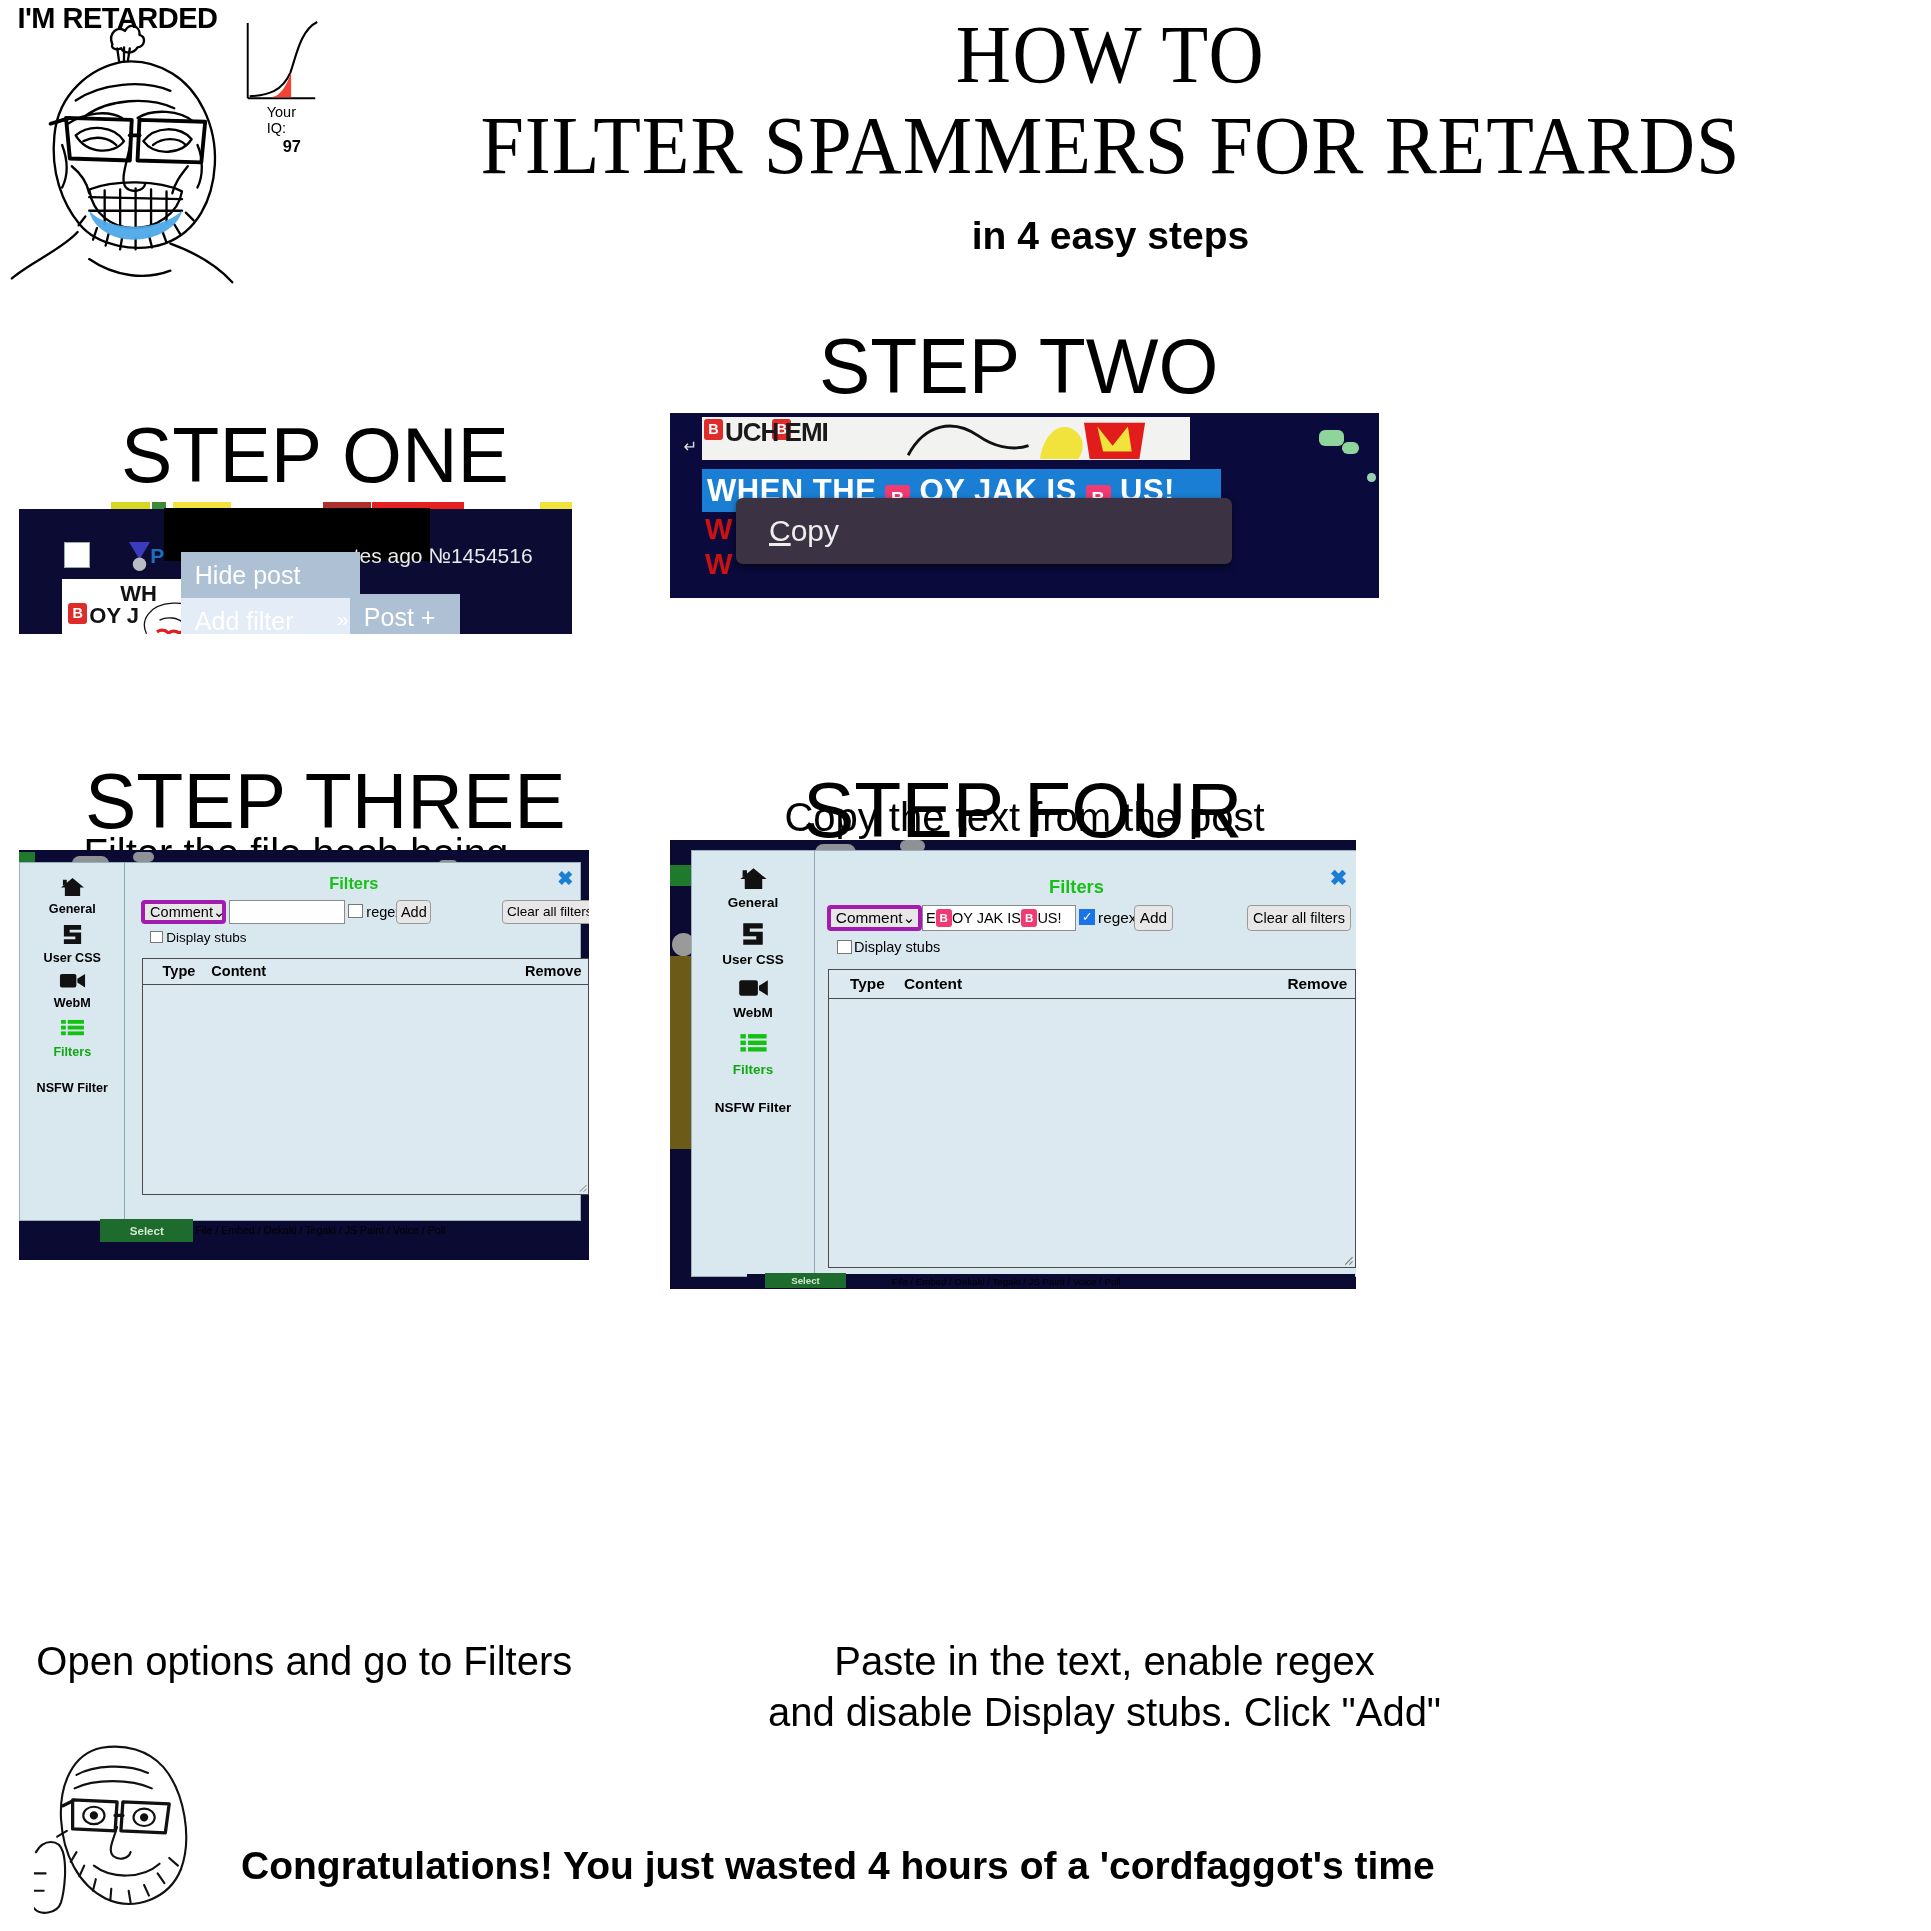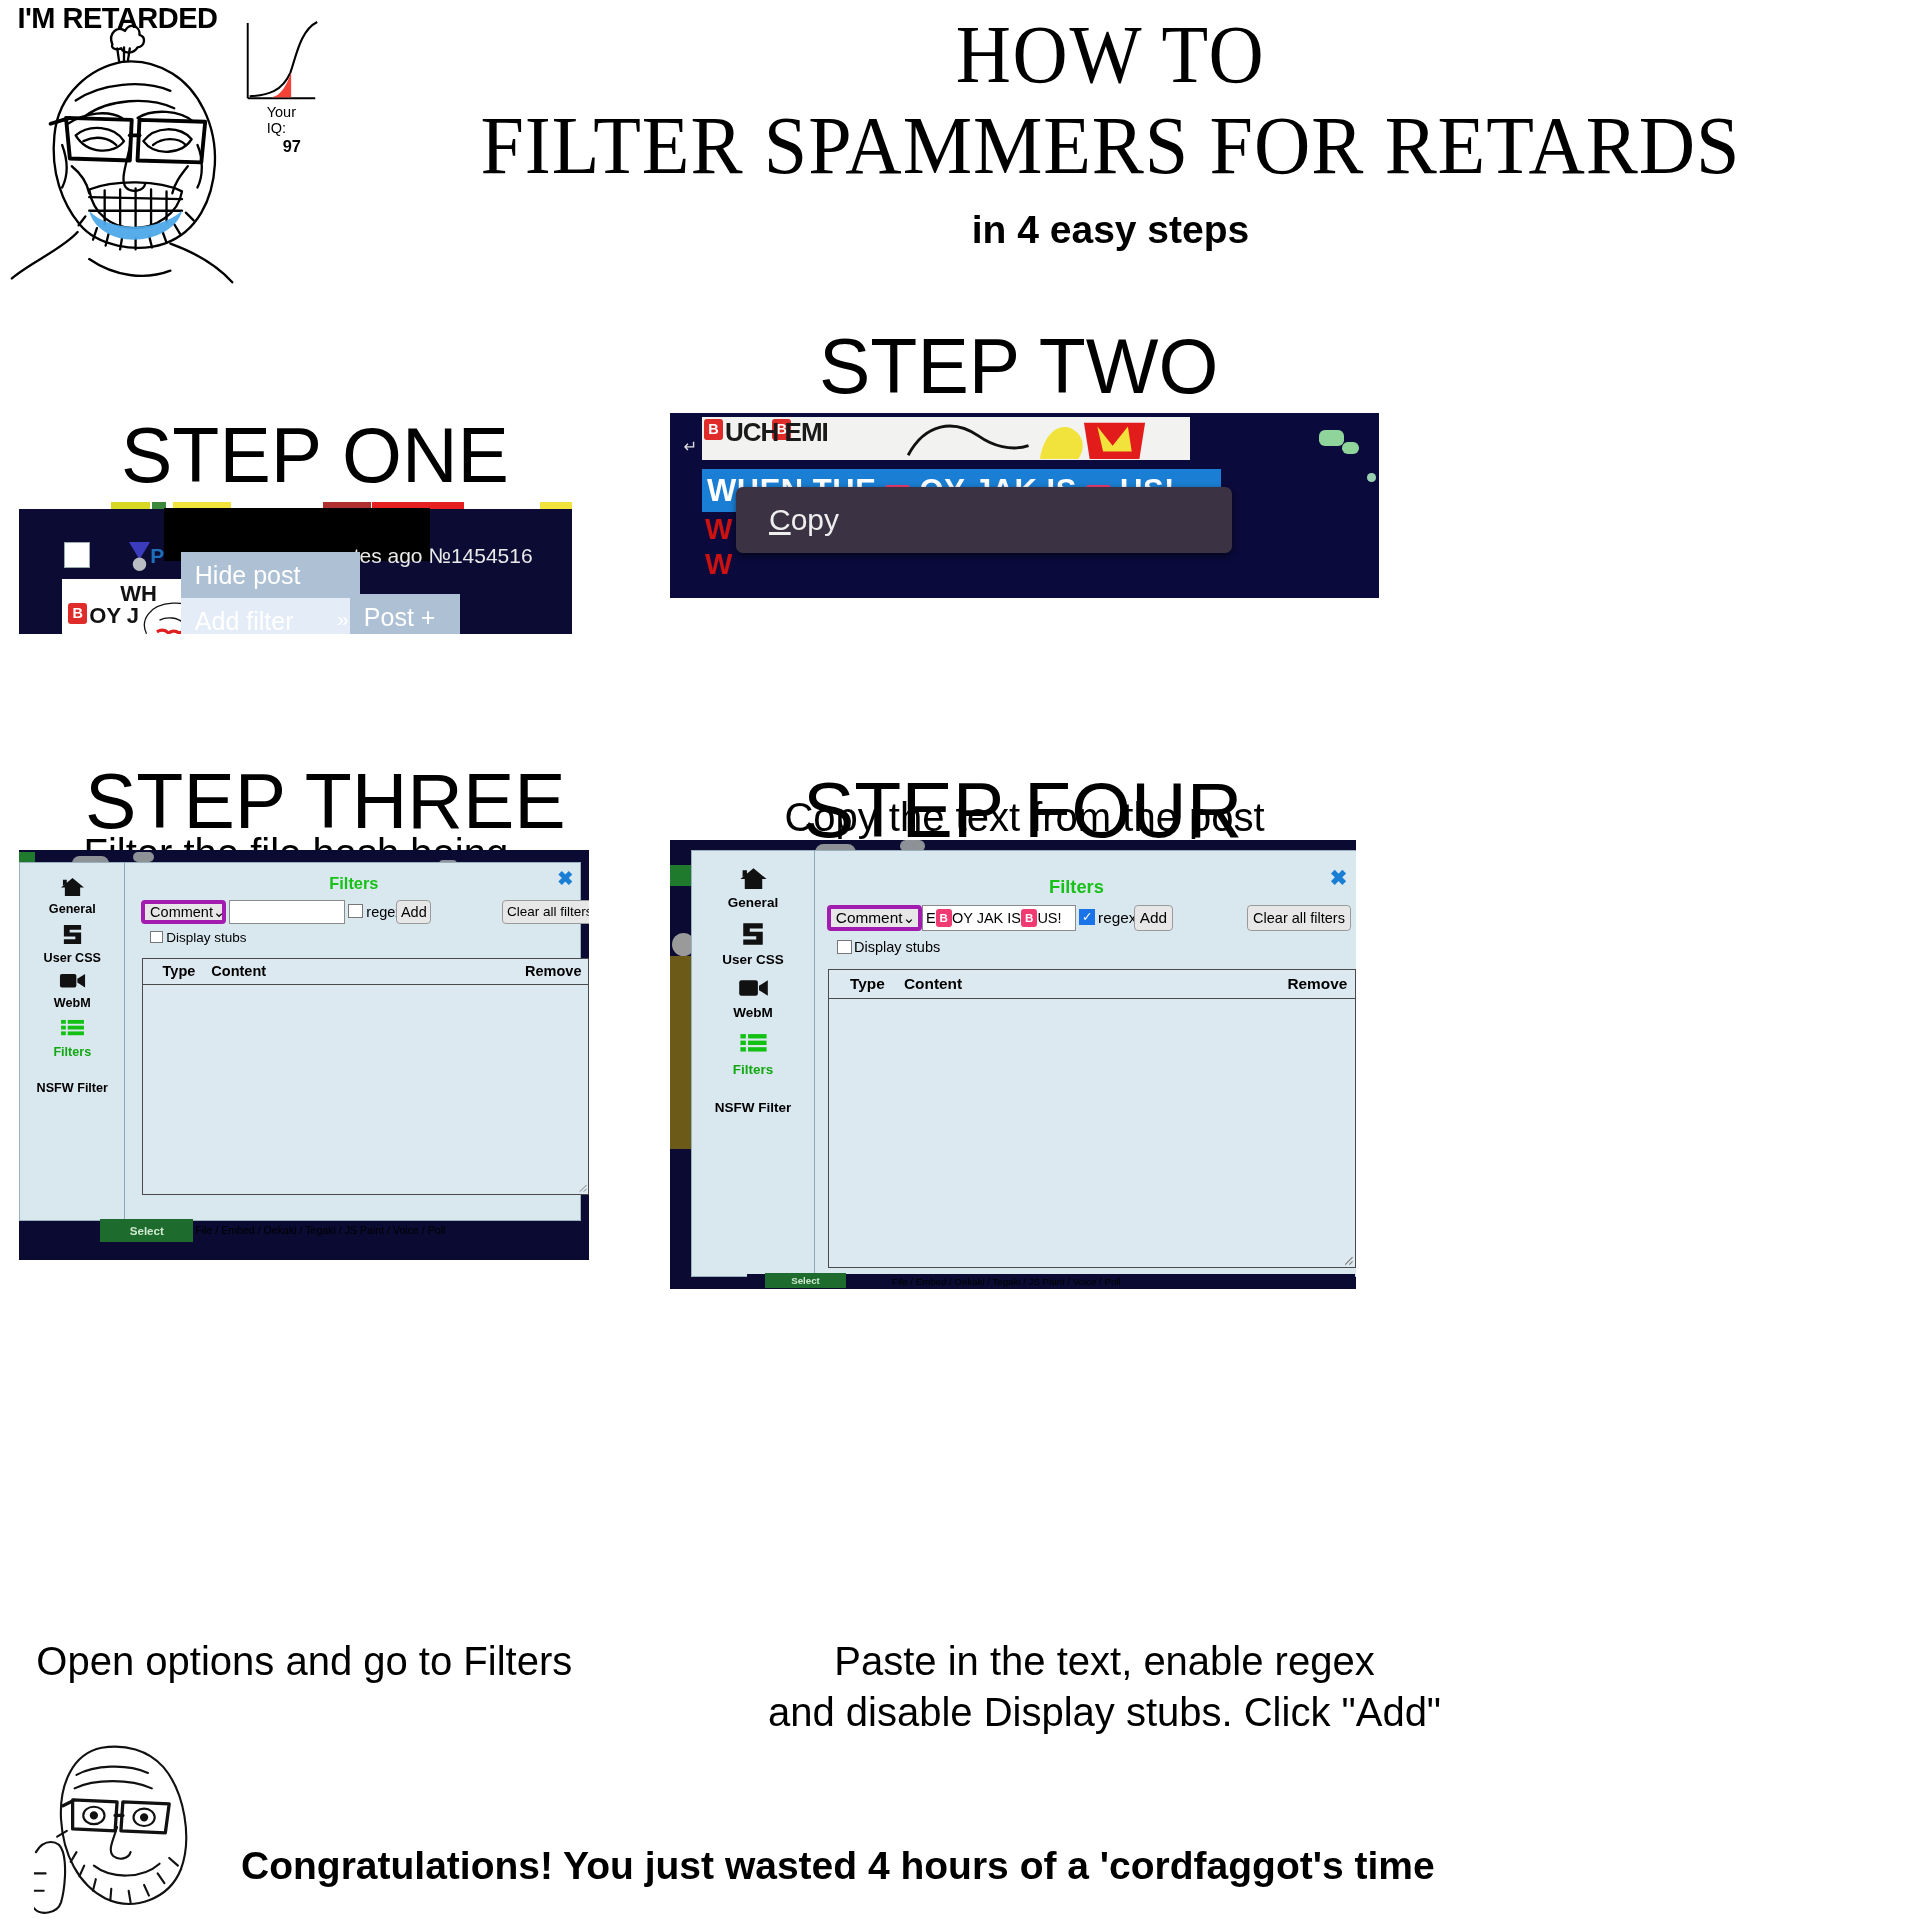--- a/index.html
+++ b/index.html
@@ -9,21 +9,21 @@
   #header{position:absolute;left:0;top:0;width:1931px;height:290px;padding-left:20px;}
   #iq-soy{position:absolute;left:7.7px;top:0;width:290px;height:290px;}
   #iq-label{position:absolute;left:9.7px;top:1.9px;font-weight:bold;font-size:29px;letter-spacing:-0.5px;font-family:"Liberation Sans",sans-serif;white-space:nowrap;}
   #iq-chart-wrap{position:absolute;left:232px;top:19.3px;width:82px;height:87px;}
   #iq-your{position:absolute;left:259px;top:104px;font-size:14.5px;font-family:"Liberation Sans",sans-serif;}
   #iq-num{position:absolute;left:275px;top:137px;font-size:16.4px;font-weight:bold;font-family:"Liberation Sans",sans-serif;}
 
   #title-block{position:absolute;left:290px;top:9.7px;width:1641px;text-align:center;}
   .title-l1{font-family:"Liberation Serif",serif;font-size:83px;line-height:89px;letter-spacing:1.9px;transform:scaleX(0.92);}
   .title-l2{font-family:"Liberation Serif",serif;font-size:83px;line-height:93px;letter-spacing:1px;transform:scaleX(0.94);}
-  .title-sub{font-family:"Liberation Sans",sans-serif;font-weight:bold;font-size:39px;line-height:44px;margin-top:16px;}
+  .title-sub{font-family:"Liberation Sans",sans-serif;font-weight:bold;font-size:39px;line-height:44px;margin-top:22px;}
 
   
   .step-head{position:absolute;font-family:"Liberation Sans",sans-serif;font-size:77px;line-height:77px;letter-spacing:0px;white-space:nowrap;}
 
   .caption{position:absolute;font-family:"Liberation Sans",sans-serif;font-size:40px;line-height:51px;text-align:center;white-space:nowrap;}
 
   
   .shot{position:absolute;overflow:hidden;background:#0b0b3a;}
 
   
@@ -51,21 +51,21 @@
   
   #shot2{left:670px;top:413px;width:709px;height:185px;background:#0a0a3c;}
   #s2-imgrow{position:absolute;left:32px;top:3.9px;width:488px;height:43px;background:#f2f2f0;overflow:hidden;}
   #s2-imgrow .t{position:absolute;left:3.9px;top:1.9px;font-family:"Liberation Sans",sans-serif;font-weight:bold;font-size:26px;color:#1a1a1a;white-space:nowrap;}
   #s2-arrow{position:absolute;left:13.5px;top:24px;color:#dcdcdc;font-size:16.4px;}
   #s2-blue{position:absolute;left:32px;top:56px;width:519px;height:43px;background:#1a7fd4;}
   #s2-bluetxt{position:absolute;left:37px;top:60px;font-family:"Liberation Sans",sans-serif;font-weight:bold;font-size:31px;color:#fff;white-space:nowrap;letter-spacing:0.5px;}
   .bicon-pink{display:inline-block;width:25px;height:27px;background:#ef3a72;color:#fff;font-size:18.3px;font-weight:bold;text-align:center;line-height:27px;border-radius:2.9px;vertical-align:-3.9px;}
   #s2-red1{position:absolute;left:35px;top:100px;font-family:"Liberation Sans",sans-serif;font-weight:bold;font-size:29px;color:#cc1111;}
   #s2-red2{position:absolute;left:35px;top:135px;font-family:"Liberation Sans",sans-serif;font-weight:bold;font-size:29px;color:#cc1111;}
-  #s2-copy{position:absolute;left:66px;top:74px;width:496px;height:66px;background:#3b3344;border-radius:6.8px;box-shadow:0 2.9px 6.8px rgba(0,0,0,.5);}
+  #s2-copy{position:absolute;left:66px;top:85px;width:496px;height:66px;background:#3b3344;border-radius:6.8px;box-shadow:0 2.9px 6.8px rgba(0,0,0,.5);}
   #s2-copy .lbl{position:absolute;left:33px;top:16.4px;color:#eee;font-size:30px;font-family:"Liberation Sans",sans-serif;}
   #s2-copy .lbl u{text-decoration:underline;}
   #s2-green1{position:absolute;left:649px;top:17.4px;width:25px;height:15.4px;background:#8fd49a;border-radius:5.8px;}
   #s2-green2{position:absolute;left:672px;top:29px;width:17.4px;height:11.6px;background:#8fd49a;border-radius:5.8px;}
   #s2-dot{position:absolute;left:697px;top:60px;width:8.7px;height:8.7px;background:#9ad1b0;border-radius:50%;}
 
   
   .optwin{position:absolute;background:#d9e7ef;border:1px solid #9bb0bd;}
   .opt-side{position:absolute;left:0;top:0;bottom:0;width:0;border-right:1px solid #8fa6b4;}
   .side-item{position:absolute;width:100%;text-align:center;font-family:"Liberation Sans",sans-serif;}

